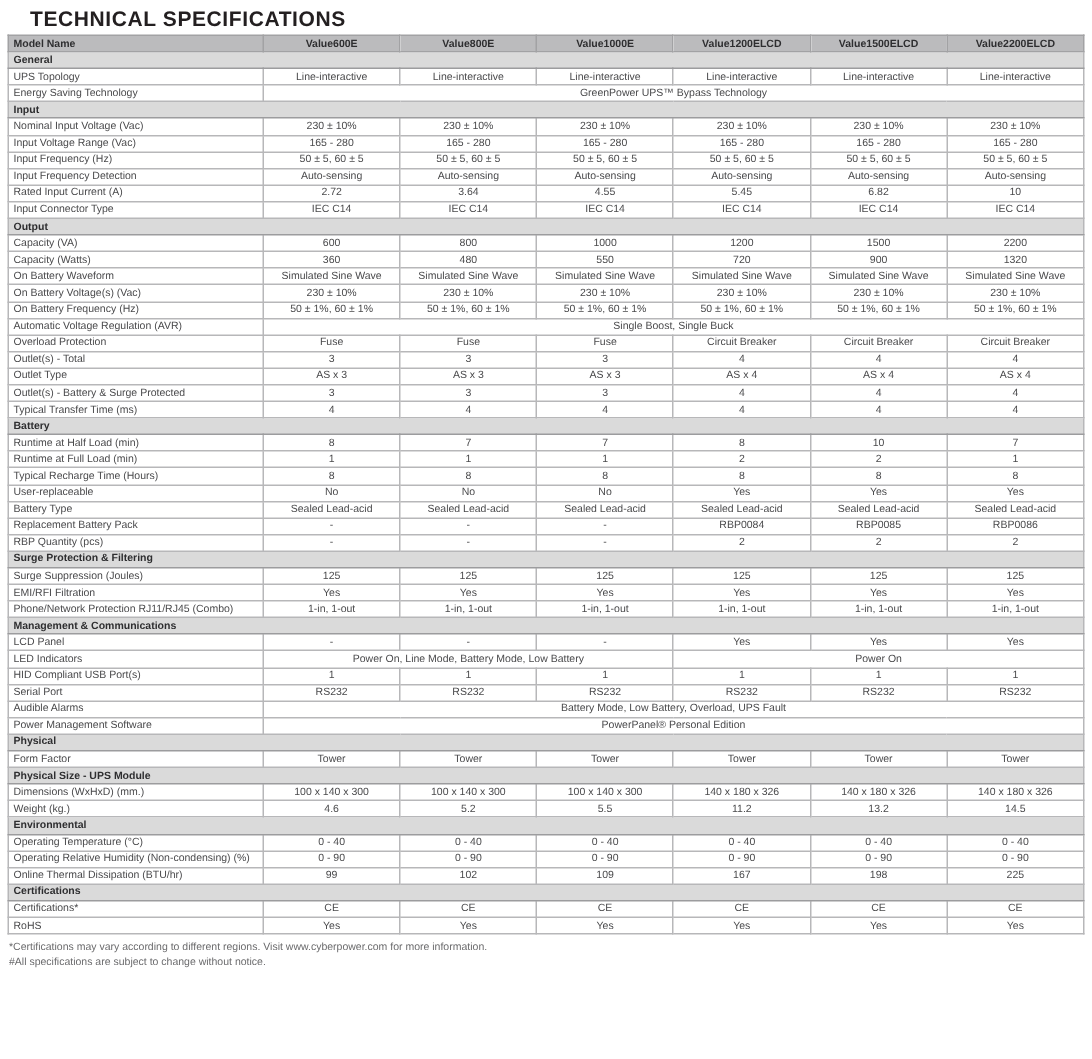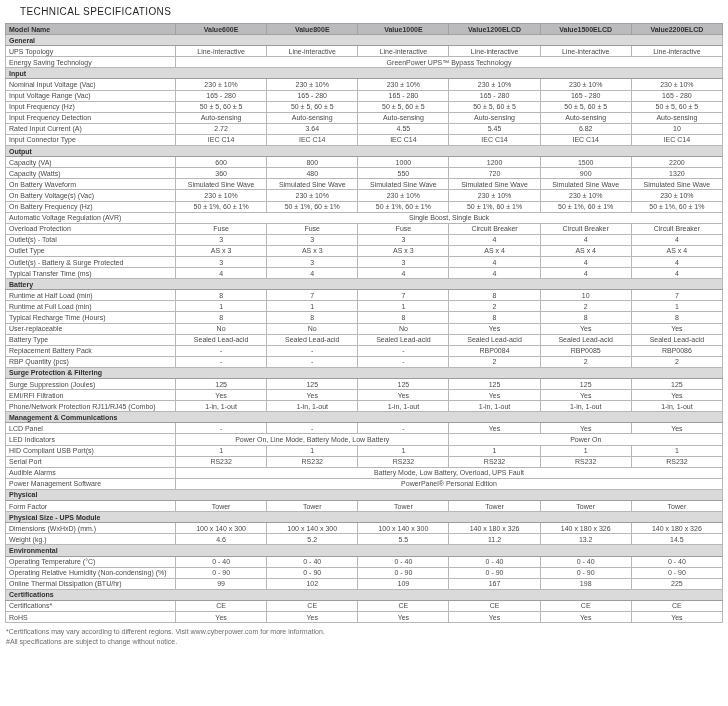--- a/index.html
+++ b/index.html
@@ -5,22 +5,22 @@
   * { box-sizing: border-box; }
   html, body { margin: 0; padding: 0; }
   body {
     width: 728px; height: 706px;
     background: #ffffff;
     font-family: "Liberation Sans", sans-serif;
     color: #4a4a4c;
     overflow: hidden;
   }
   .page-title {
-    font-size: 10px;
-    font-weight: normal;
+    font-size: 14px;
+    font-weight: bold;
     color: #231f20;
     letter-spacing: 0.4px;
     margin: 5px 0 4px 20px;
     line-height: 14px;
   }
   table.spec {
     border-collapse: collapse;
     table-layout: fixed;
     width: 718px;
     margin-left: 5px;

